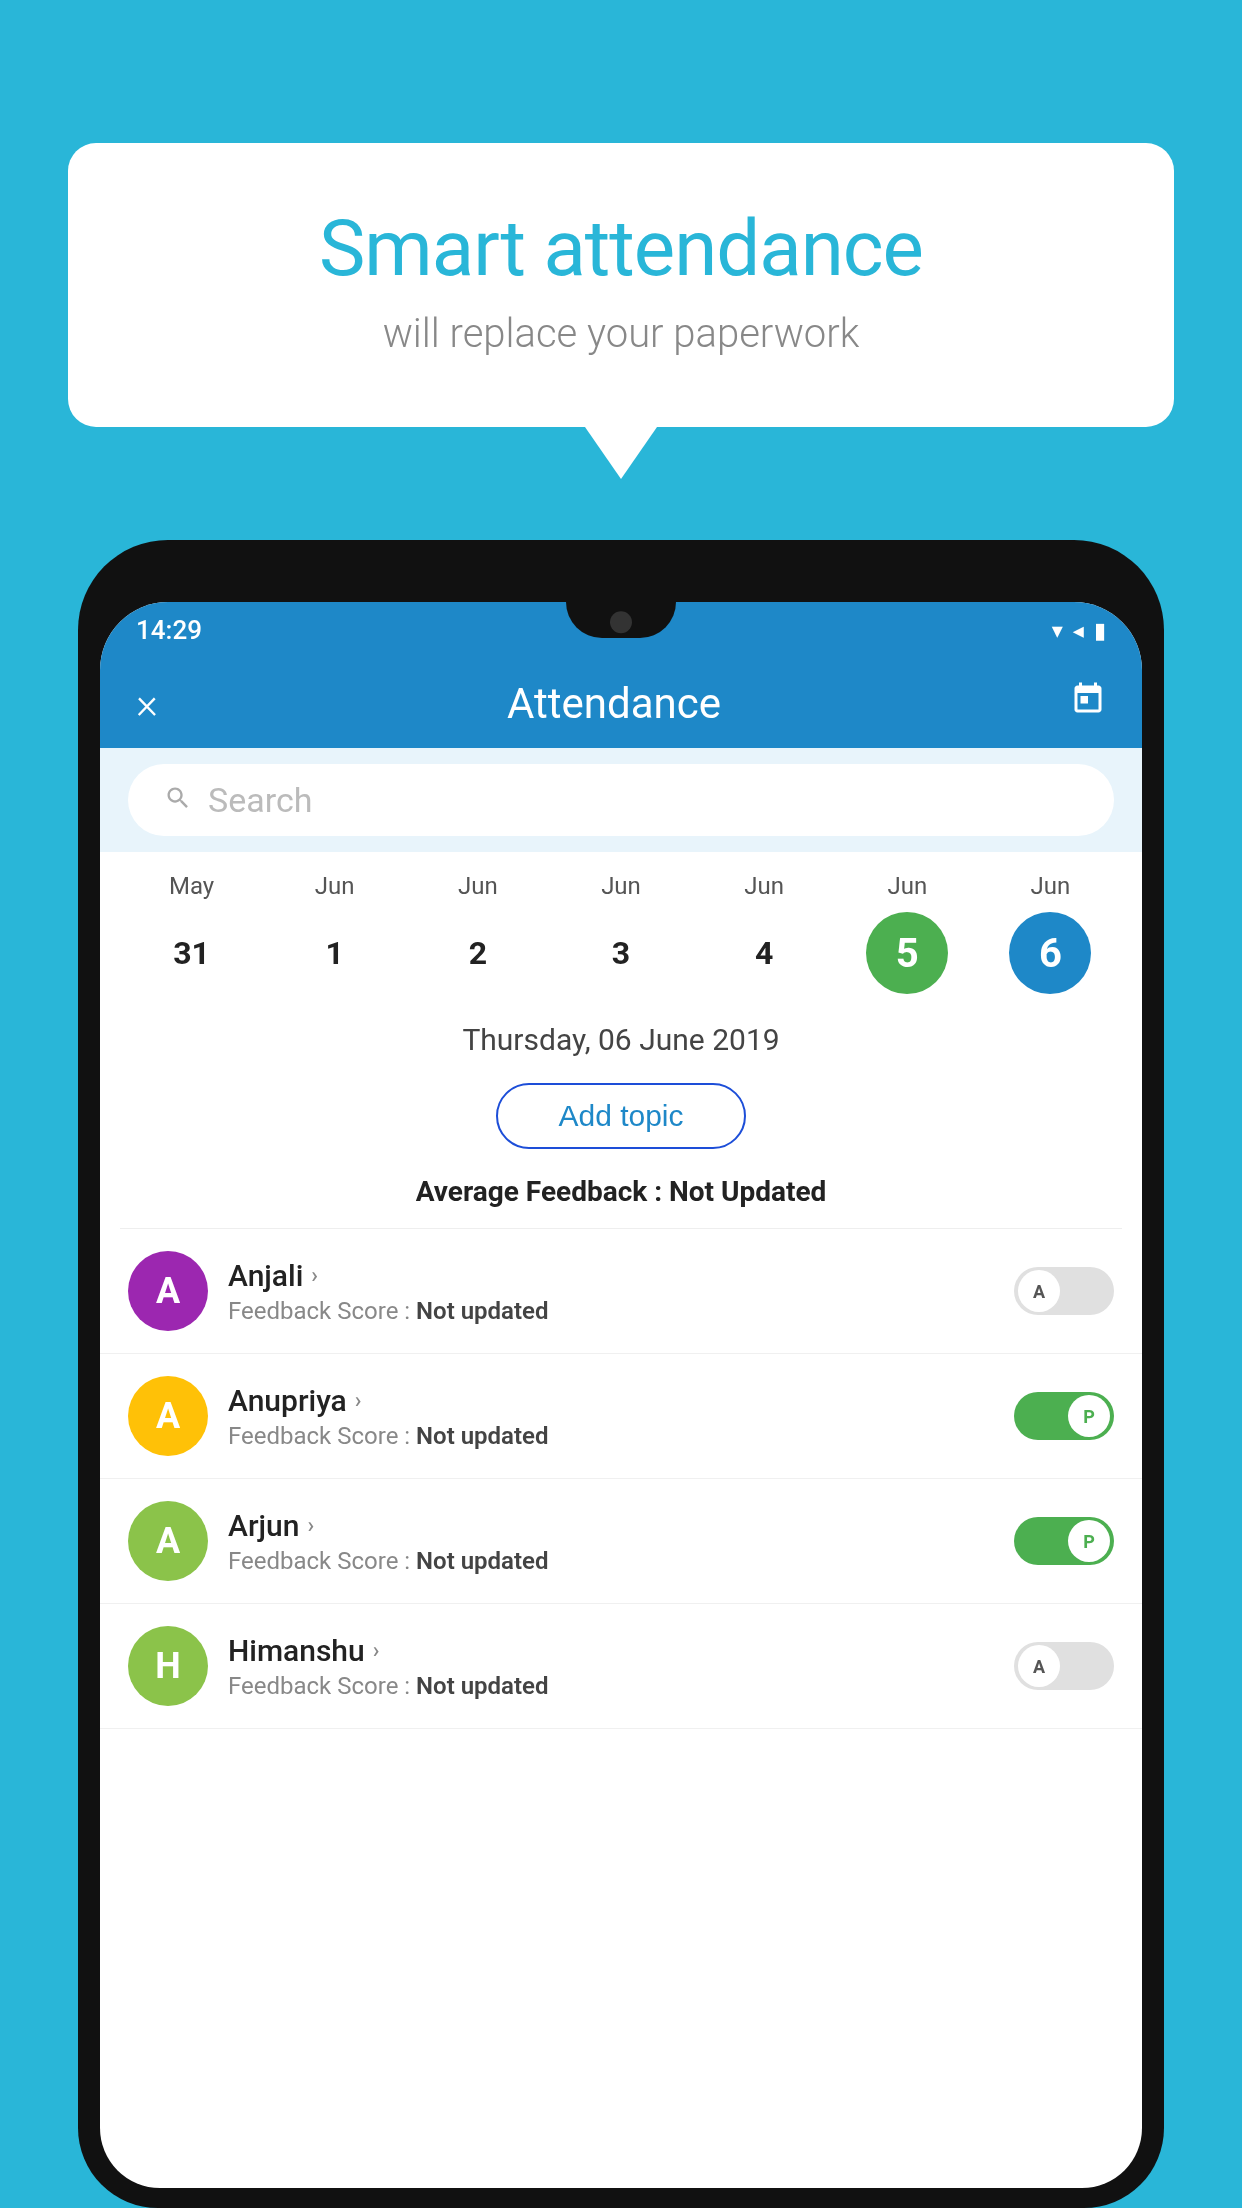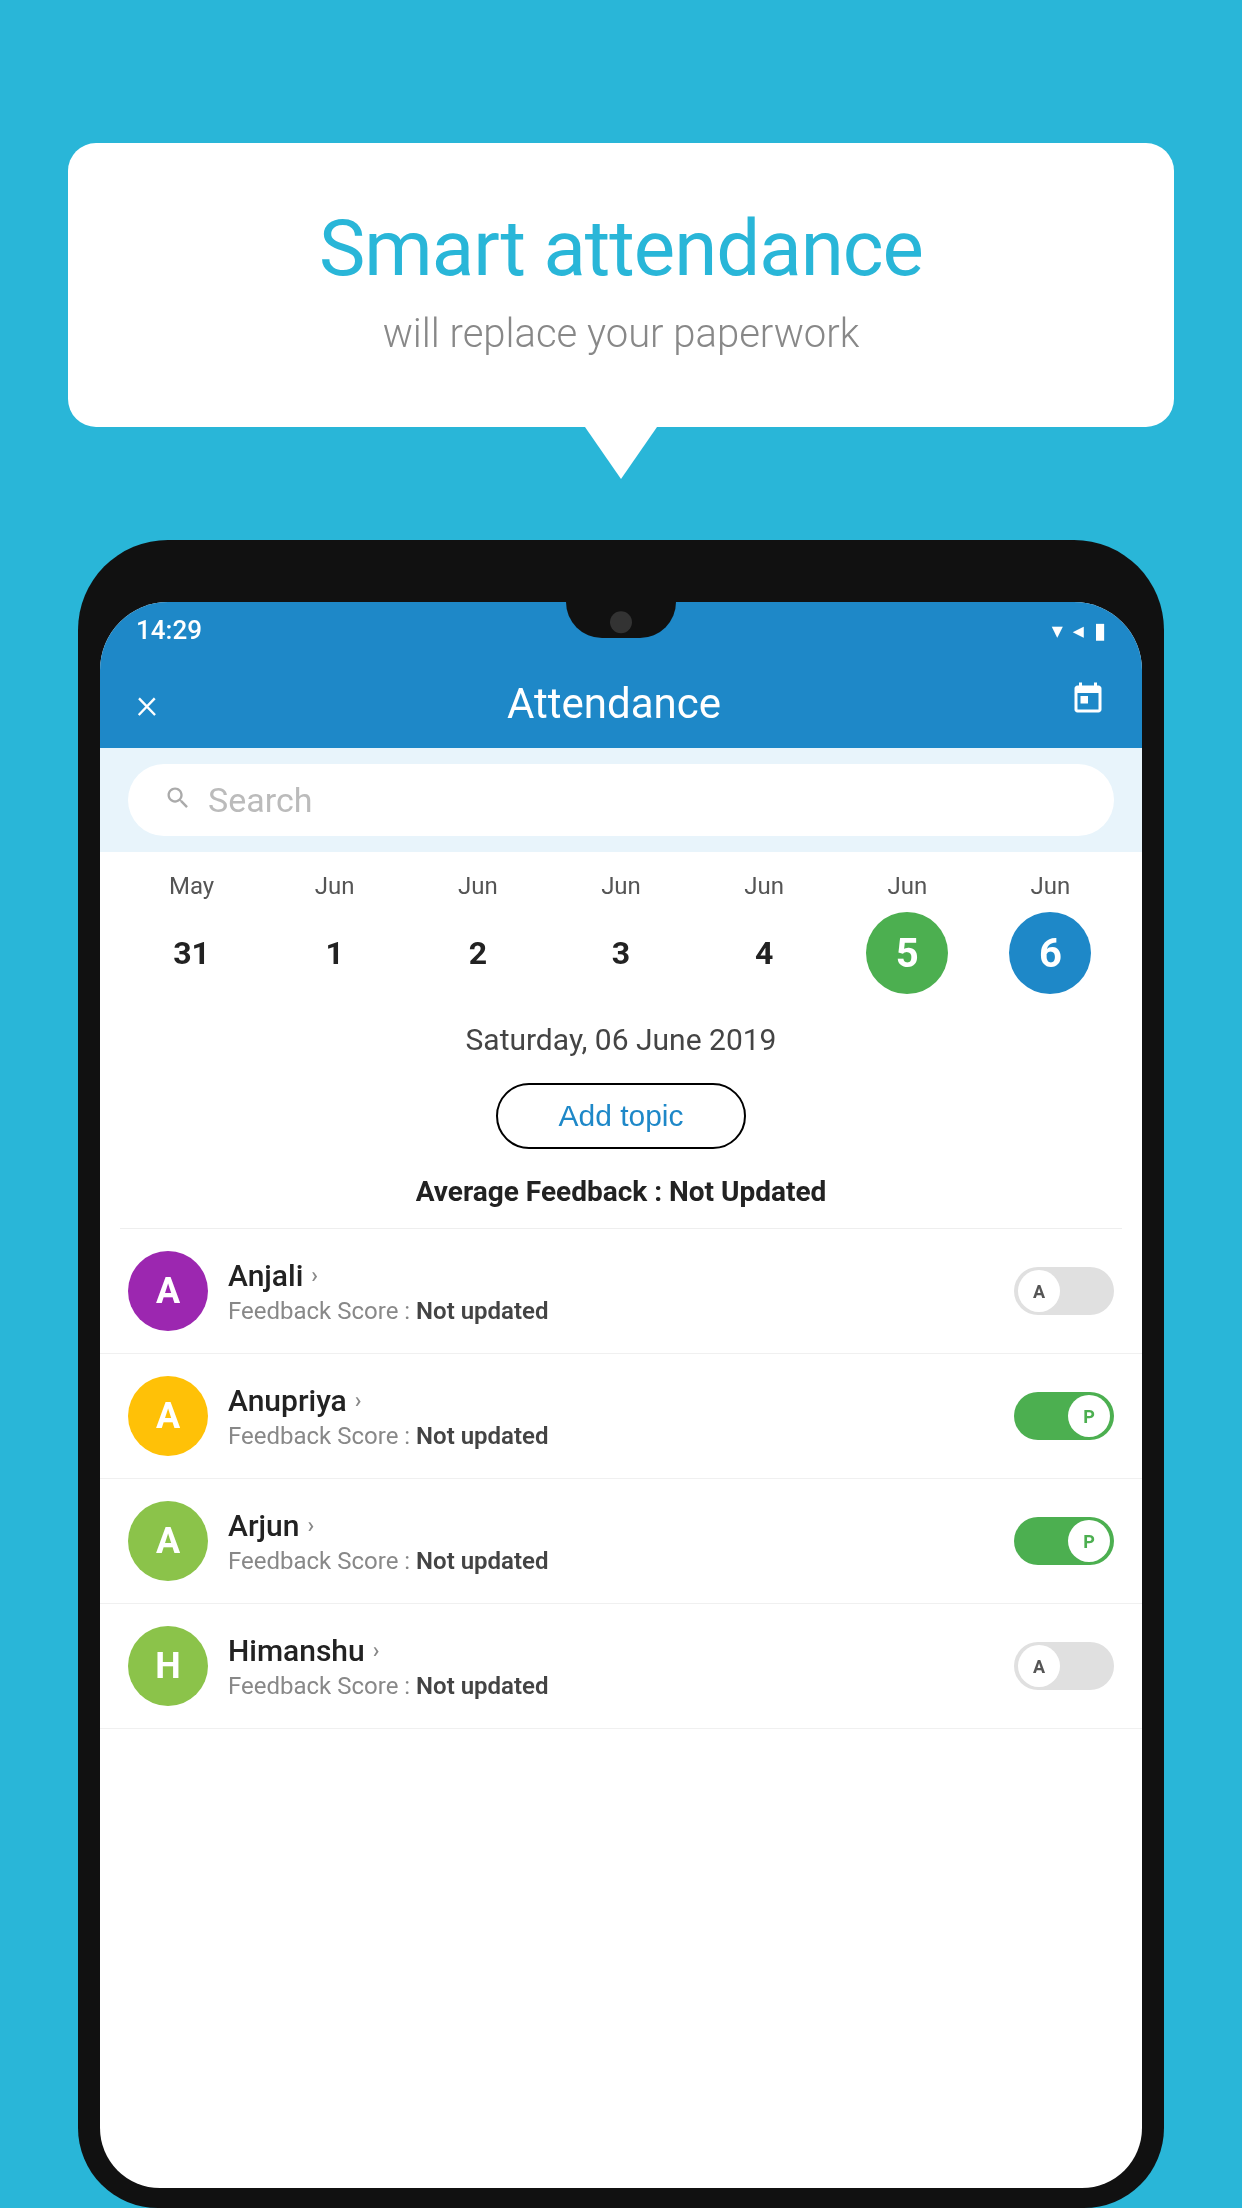--- a/index.html
+++ b/index.html
@@ -235,21 +235,21 @@
 
     
     .add-topic-container {
       display: flex;
       justify-content: center;
       padding: 16px 20px;
       background: #fff;
     }
 
     .add-topic-btn {
-      border: 2px solid #000000;
+      border: 2px solid #1d4ed8;
       border-radius: 50px;
       padding: 14px 60px;
       color: #1E88C8;
       font-size: 30px;
       background: transparent;
       cursor: pointer;
     }
 
     
     .avg-feedback {
@@ -454,21 +454,21 @@
           <div class="cal-month">Jun</div>
           <div class="cal-date today">5</div>
         </div>
         <div class="cal-day">
           <div class="cal-month">Jun</div>
           <div class="cal-date selected">6</div>
         </div>
       </div>
 
     <div class="date-info">
-      <span class="date-info-text">Saturday, 06 June 2019</span>
+      <span class="date-info-text">Thursday, 06 June 2019</span>
     </div>
 
     <div class="add-topic-container">
       <button class="add-topic-btn">Add topic</button>
     </div>
 
     <div class="avg-feedback">
       <span>Average Feedback :</span>
       <span>Not Updated</span>
     </div>

